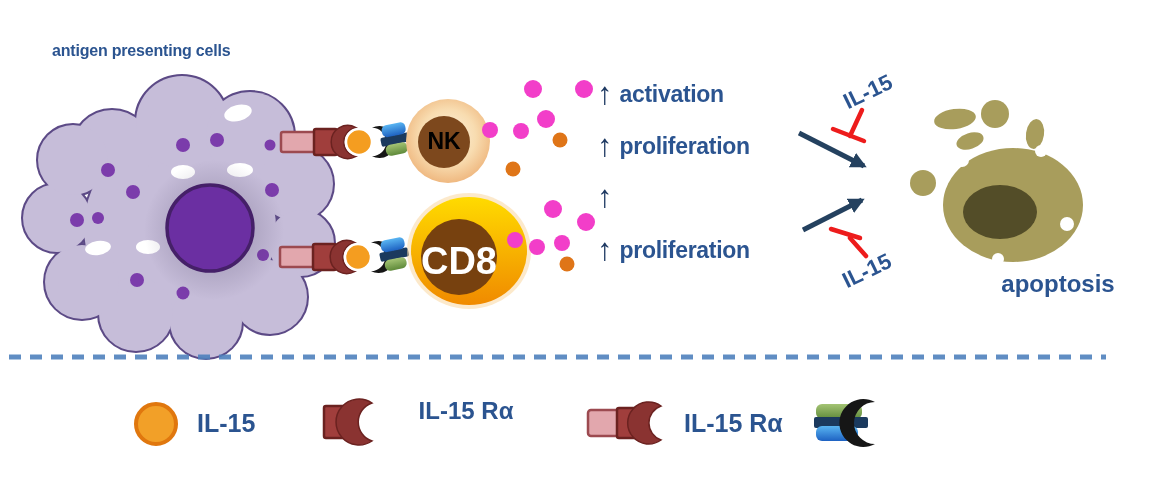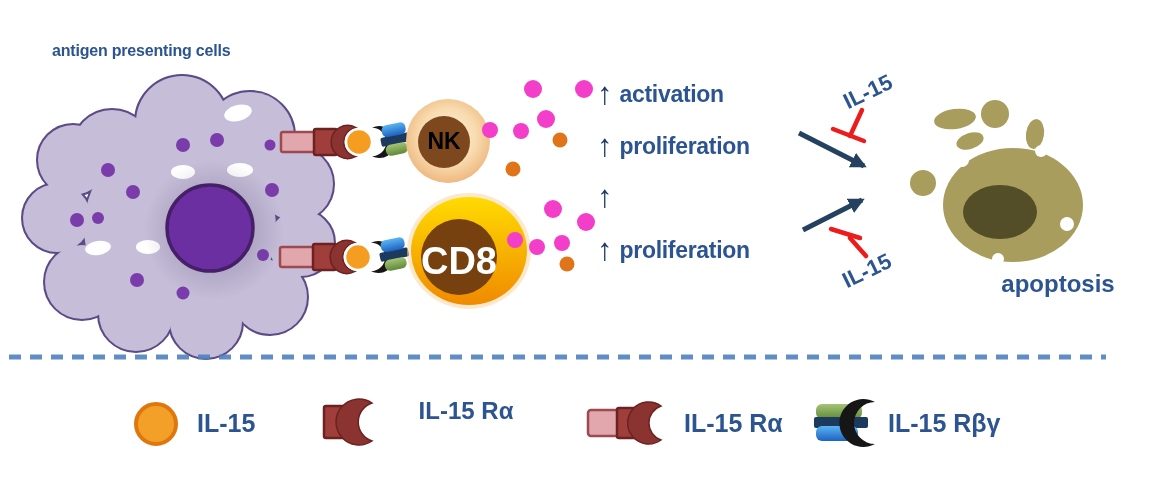--- a/index.html
+++ b/index.html
@@ -243,15 +243,14 @@
   <div class="lbl il15-rot il15-top">IL-15</div>
   <div class="lbl il15-rot il15-bottom">IL-15</div>
 
   <div class="lbl apoptosis-lbl">apoptosis</div>
 
   <div class="lbl legend-lbl lg-1">IL-15</div>
   <div class="lbl lg-2">
     <span style="display:block">IL-15 Rα</span>
   </div>
   <div class="lbl legend-lbl lg-3">IL-15 Rα</div>
-  <div class="lbl legend-lbl lg-4">IL-15 Rβγ</div>
 
 </div>
 
 </body></html>

